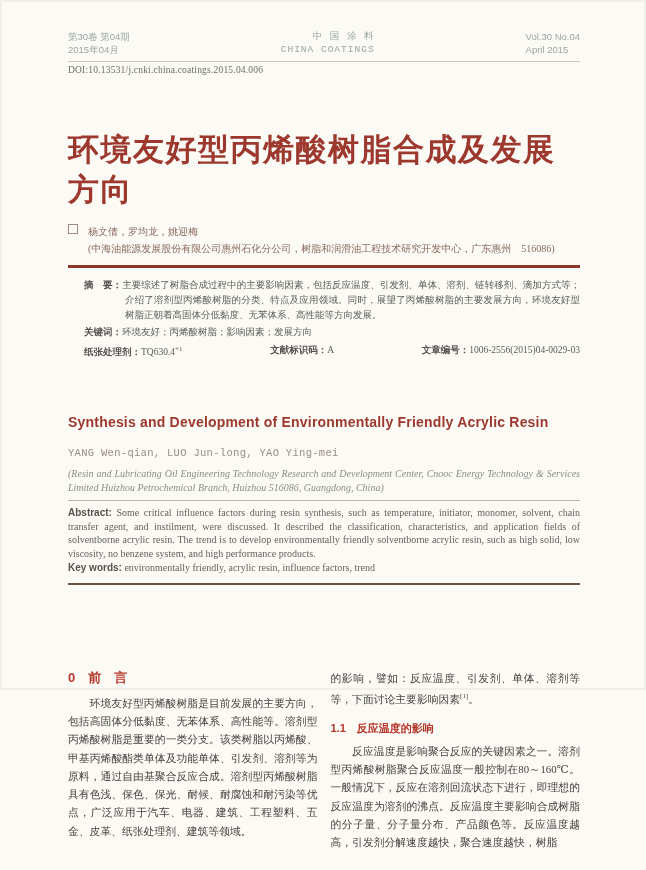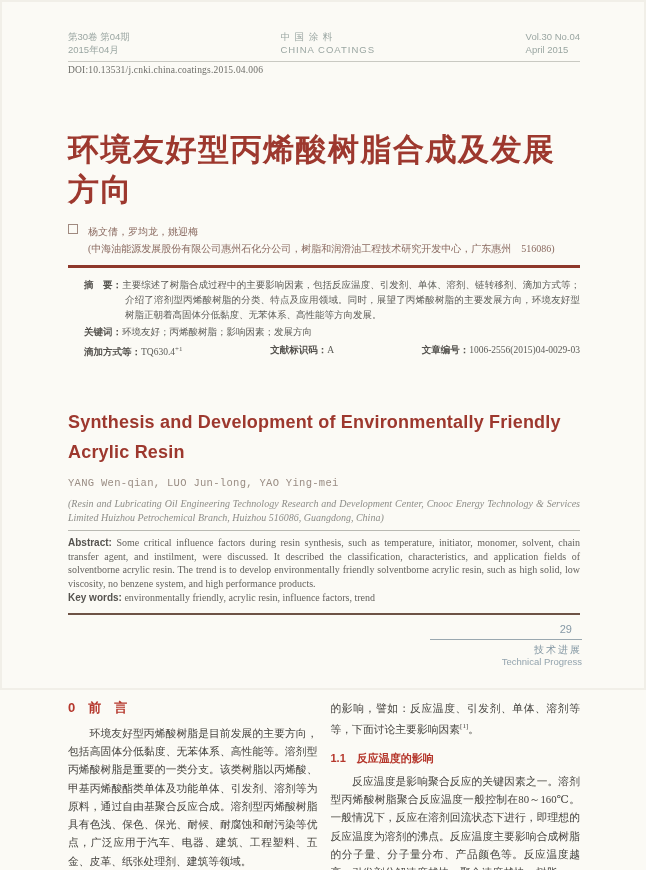--- a/index.html
+++ b/index.html
@@ -19,21 +19,21 @@
     padding:30px 66px 0 68px;
   }
   
   .jheader{
     display:flex;justify-content:space-between;
     font-size:9.5px;line-height:13px;
     color:#9aa6a2;
     font-family:"Liberation Sans","DejaVu Sans",sans-serif;
   }
   .jheader .col{white-space:nowrap;}
-  .jheader .col.center{text-align:left;letter-spacing:1px;}
+  .jheader .col.center{text-align:right;letter-spacing:1px;font-family:Liberation Mono, monospace;}
   .jheader .col.right{}
   .header-rule{border:none;border-top:1px solid #c9c9c2;margin:5px 0 3px 0;}
   .doi-line{font-size:9.5px;color:#6d6d68;letter-spacing:0.2px;}
   
   .title-cn{
     margin-top:55px;
     font-family:"Liberation Sans","DejaVu Sans",sans-serif;
     font-weight:bold;
     font-size:31px;
     letter-spacing:1.5px;
@@ -52,21 +52,21 @@
   .abs-block{margin-left:16px;font-size:9.5px;line-height:15px;color:#5c5c58;}
   .hang{padding-left:41px;text-indent:-41px;text-align:justify;}
   .lbl{font-family:"Liberation Sans","DejaVu Sans",sans-serif;font-weight:bold;color:#55534f;}
   .kw-line{margin-top:1px;}
   .meta-row{display:flex;justify-content:space-between;margin-top:2px;}
   .meta-row sup{font-size:7px;}
   
   .title-en{
     margin-top:47px;
     font-family:"Liberation Sans","DejaVu Sans",sans-serif;
-    font-weight:bold;font-size:18px;line-height:30px;
+    font-weight:bold;font-size:14px;line-height:30px;
     color:#9d382e;letter-spacing:0.2px;
   }
   .authors-en{
     margin-top:10px;font-size:10.5px;color:#9a8d84;
     font-family:Liberation Mono, monospace;letter-spacing:0.3px;
   }
   .affil-en{
     margin-top:8px;font-style:italic;font-size:10px;line-height:13.5px;
     color:#8d8d88;text-align:justify;
   }
@@ -135,21 +135,21 @@
   <hr class="red-rule">
 
   <div class="abs-block">
     <div class="hang">
       <span class="lbl">摘　要：</span><span>主要综述了树脂合成过程中的主要影响因素，包括反应温度、引发剂、单体、溶剂、链转移剂、滴加方式等；介绍了溶剂型丙烯酸树脂的分类、特点及应用领域。同时，展望了丙烯酸树脂的主要发展方向，环境友好型树脂正朝着高固体分低黏度、无苯体系、高性能等方向发展。</span>
     </div>
     <div class="kw-line">
       <span class="lbl">关键词：</span><span>环境友好；丙烯酸树脂；影响因素；发展方向</span>
     </div>
     <div class="meta-row">
-      <span><span class="lbl">滴加方式等：</span><span>TQ630.4</span><sup>+1</sup></span>
+      <span><span class="lbl">纸张处理剂：</span><span>TQ630.4</span><sup>+1</sup></span>
       <span><span class="lbl">文献标识码：</span><span>A</span></span>
       <span><span class="lbl">文章编号：</span><span>1006-2556(2015)04-0029-03</span></span>
     </div>
   </div>
 
   <div class="title-en">Synthesis and Development of Environmentally Friendly Acrylic Resin</div>
   <div class="authors-en">YANG Wen-qian, LUO Jun-long, YAO Ying-mei</div>
   <div class="affil-en">(Resin and Lubricating Oil Engineering Technology Research and Development Center, Cnooc Energy Technology &amp; Services Limited Huizhou Petrochemical Branch, Huizhou 516086, Guangdong, China)</div>
   <hr class="thin-rule">
   <div class="abs-en">
@@ -167,20 +167,14 @@
 
     </div>
     <div class="colm">
       <p class="para"><span>的影响，譬如：反应温度、引发剂、单体、溶剂等等，下面讨论主要影响因素</span><sup>[1]</sup><span>。</span></p>
       <div class="spacer-h1"></div>
       <div class="h-red sub">1.1　反应温度的影响</div>
       <p class="para indent">反应温度是影响聚合反应的关键因素之一。溶剂型丙烯酸树脂聚合反应温度一般控制在80～160℃。一般情况下，反应在溶剂回流状态下进行，即理想的反应温度为溶剂的沸点。反应温度主要影响合成树脂的分子量、分子量分布、产品颜色等。反应温度越高，引发剂分解速度越快，聚合速度越快，树脂</p>
     </div>
   </div>
 
-  <div class="footer">
-    <div class="pgnum">29</div>
-    <hr class="foot-rule">
-    <div class="sec-cn">技术进展</div>
-    <div class="sec-en">Technical Progress</div>
-  </div>
 
 </div>
 
 </body></html>

